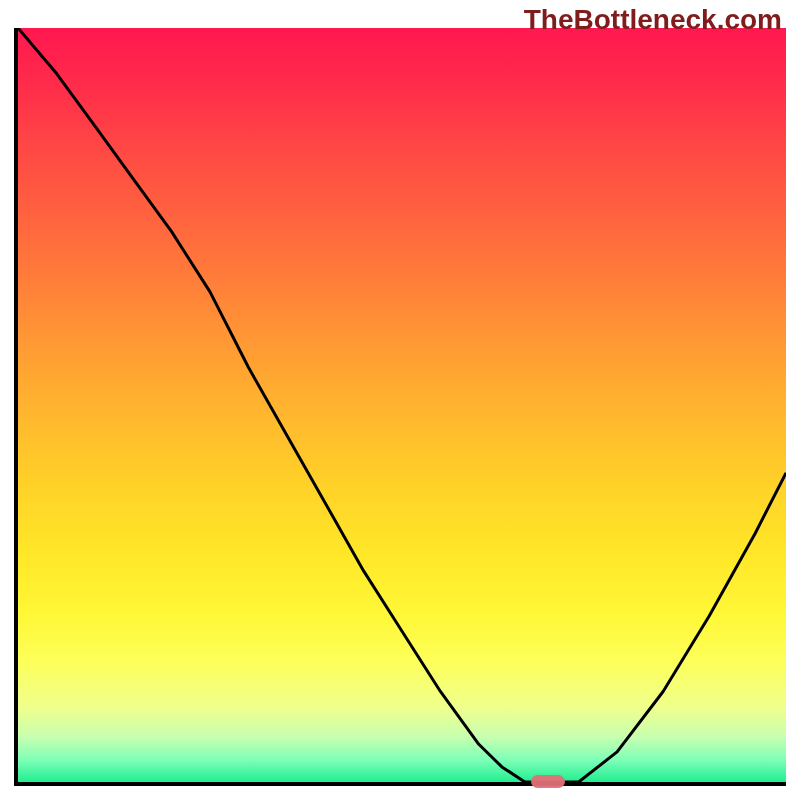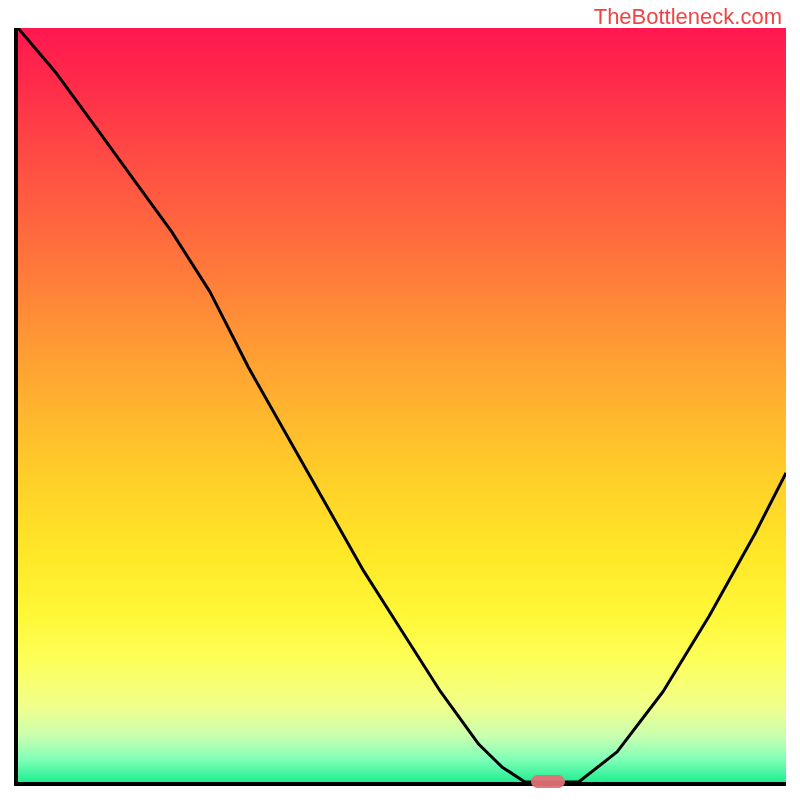--- a/index.html
+++ b/index.html
@@ -7,23 +7,23 @@
     width: 800px;
     height: 800px;
     background: #ffffff;
     position: relative;
     font-family: Arial, sans-serif;
   }
   .watermark {
     position: absolute;
     top: 4px;
     right: 18px;
-    font-size: 22px;
-    font-weight: normal;
-    color: #ef4444;
+    font-size: 28px;
+    font-weight: bold;
+    color: #7f1d1d;
     z-index: 10;
   }
   .chart-container {
     position: absolute;
     top: 28px;
     left: 14px;
     width: 772px;
     height: 758px;
     border-left: 4px solid #000;
     border-bottom: 4px solid #000;

